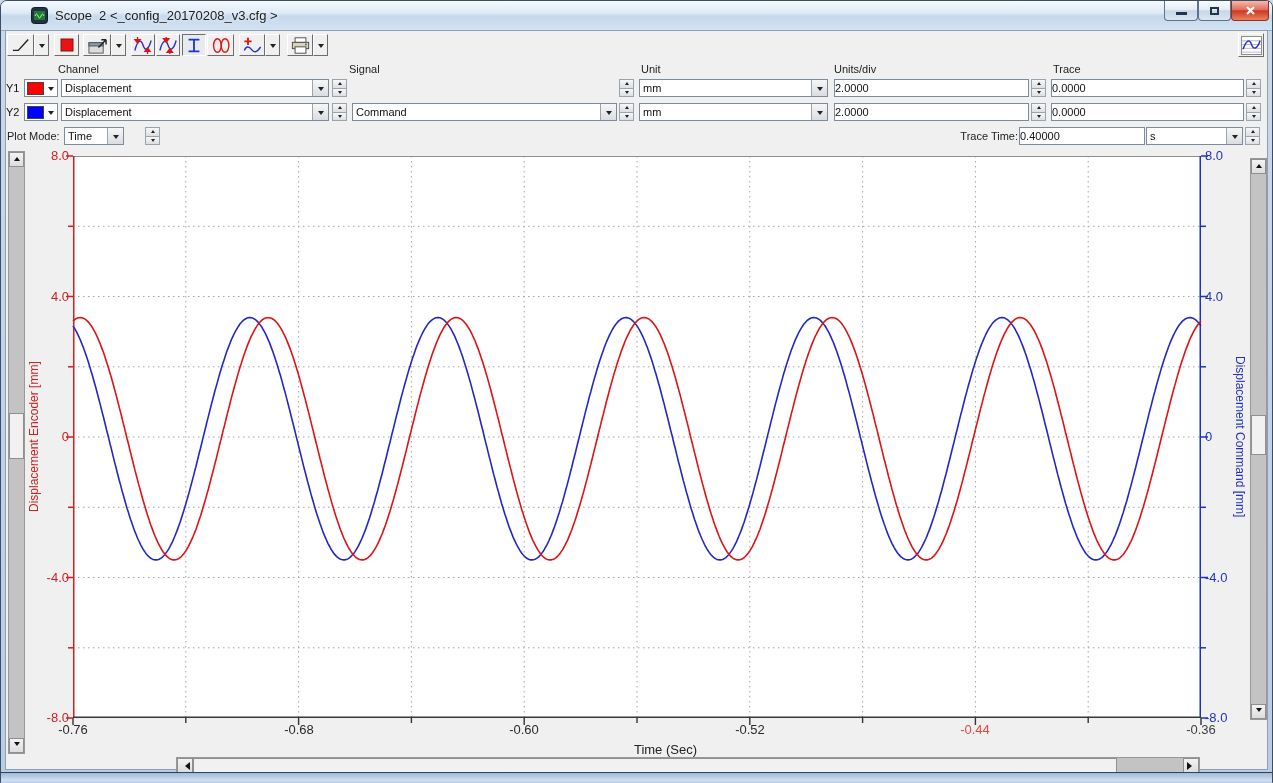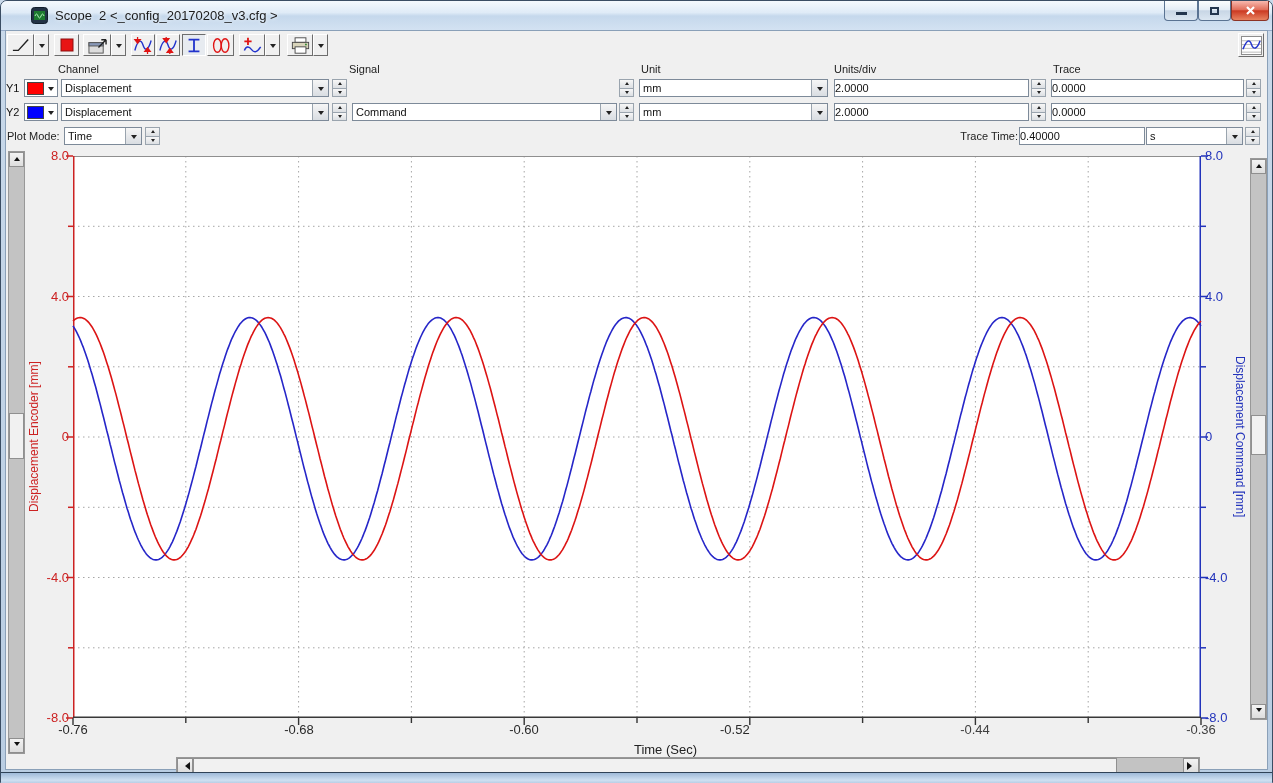--- a/index.html
+++ b/index.html
@@ -287,21 +287,21 @@
   <div class="spin" style="left:1245px;top:102px;">
     <span class="sc">
         <span class="tu"></span>
       </span>
       <span class="sc">
         <span class="td"></span>
       </span>
   </div>
 
   <span class="flabel" style="left:6px;top:129px;">Plot Mode:</span>
-  <div class="combo" style="left:63px;top:126px;width:78px;">
+  <div class="combo" style="left:63px;top:126px;width:60px;">
     <span class="txt">Time</span>
     <span class="cbtn">
         <span class="ar-d"></span>
       </span>
   </div>
   <div class="spin" style="left:144px;top:126px;">
     <span class="sc">
         <span class="tu"></span>
       </span>
       <span class="sc">
@@ -390,22 +390,22 @@
       <span class="ticklab" style="left: 1204px; width: 40px; top: 288px; text-align: left; color: rgb(34, 51, 187);">4.0</span>
       <span class="ticklab" style="left: 28px; width: 40px; top: 428px; text-align: right; color: rgb(204, 34, 34);">0</span>
       <span class="ticklab" style="left: 1204px; width: 40px; top: 428px; text-align: left; color: rgb(34, 51, 187);">0</span>
       <span class="ticklab" style="left: 28px; width: 40px; top: 569px; text-align: right; color: rgb(204, 34, 34);">-4.0</span>
       <span class="ticklab" style="left: 1204px; width: 40px; top: 569px; text-align: left; color: rgb(34, 51, 187);">-4.0</span>
       <span class="ticklab" style="left: 28px; width: 40px; top: 709px; text-align: right; color: rgb(204, 34, 34);">-8.0</span>
       <span class="ticklab" style="left: 1204px; width: 40px; top: 709px; text-align: left; color: rgb(34, 51, 187);">-8.0</span>
       <span class="ticklab" style="left: 42px; width: 60px; top: 721px; text-align: center; color: rgb(42, 42, 42);">-0.76</span>
       <span class="ticklab" style="left: 268px; width: 60px; top: 721px; text-align: center; color: rgb(42, 42, 42);">-0.68</span>
       <span class="ticklab" style="left: 493px; width: 60px; top: 721px; text-align: center; color: rgb(42, 42, 42);">-0.60</span>
-      <span class="ticklab" style="left: 719px; width: 60px; top: 721px; color: rgb(42, 42, 42);">-0.52</span>
-      <span class="ticklab" style="left: 944px; width: 60px; top: 721px; text-align: center; color: #404040;">-0.44</span>
+      <span class="ticklab" style="left: 719px; width: 60px; top: 721px; text-align: center; color: rgb(42, 42, 42);">-0.52</span>
+      <span class="ticklab" style="left: 944px; width: 60px; top: 721px; text-align: center; color: #ef4444;">-0.44</span>
       <span class="ticklab" style="left: 1170px; width: 60px; top: 721px; text-align: center; color: #404040;">-0.36</span>
     </div>
 
   <div class="xlab" style="left:576px;width:120px;">Time (Sec)</div>
 
   <div class="sb" style="left:7px;top:150px;width:17px;height:603px;">
     <div class="sbbtn" style="left:0;top:0;width:15px;height:15px;">
         <span class="ar-u" style="border-bottom-color:#111;"></span>
       </div>
     <div class="sbthumb" style="left:0;top:261px;width:15px;height:46px;"></div>

